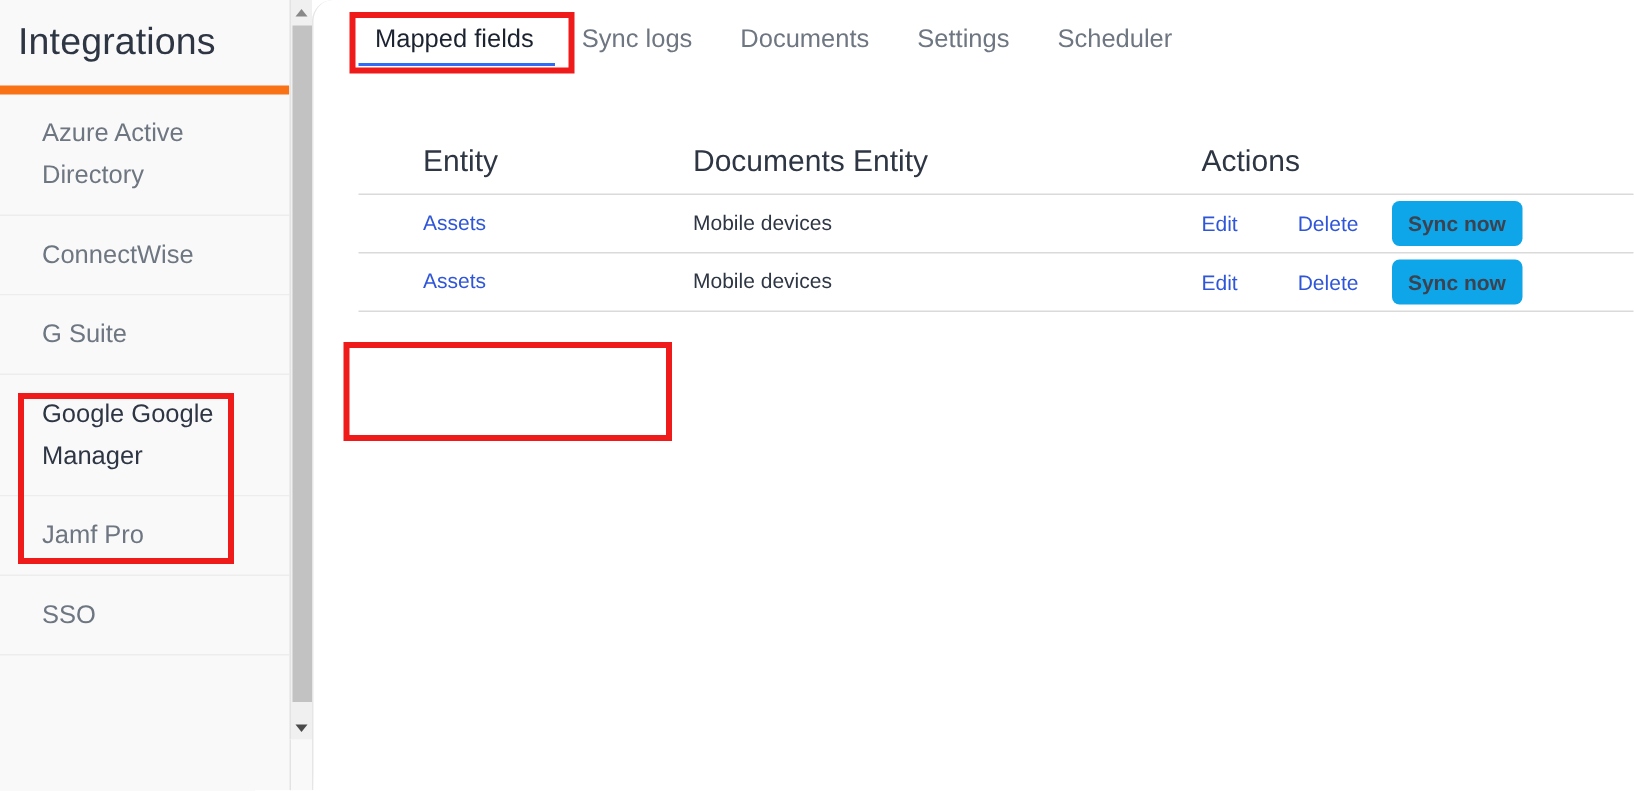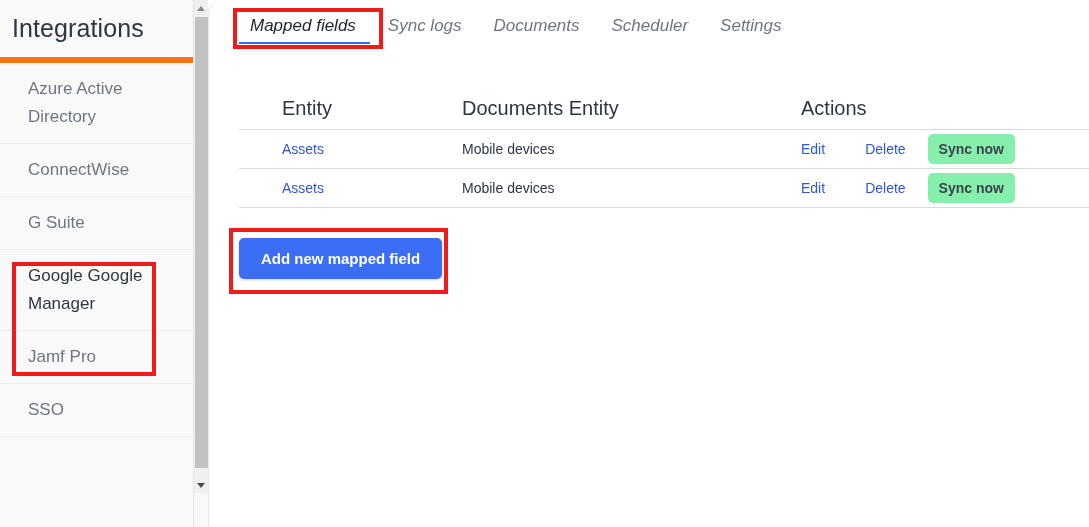--- a/index.html
+++ b/index.html
@@ -94,21 +94,20 @@
     border-top-left-radius: 14px;
   }
 
   
   #tabs {
     position: absolute;
     left: 25px; top: 14px;
     display: flex;
     align-items: flex-start;
     gap: 0;
-    font-style: italic;
   }
   .tab {
     font-size: 17px;
     color: #6e7681;
     padding: 2px 16px 8px 16px;
     position: relative;
     white-space: nowrap;
   }
   .tab.active { color: #1c2330; }
   .tab.active::after {
@@ -157,21 +156,21 @@
     font-size: 14px;
     color: #2f56d8;
     cursor: pointer;
   }
   .act-link.edit { margin-right: 40px; }
   .act-link.delete { margin-right: 22px; }
   .sync-btn {
     font-size: 14px;
     font-weight: bold;
     color: #3c4350;
-    background: #86efac;
+    background: #0ea5e9;
     border: none;
     border-radius: 5px;
     padding: 7px 11px;
     cursor: pointer;
     font-family: "Liberation Sans", sans-serif;
   }
 
   
   #add-btn {
     position: absolute;
@@ -243,24 +242,24 @@
       <div class="tab active">
         <span>Mapped fields</span>
       </div>
       <div class="tab">
         <span>Sync logs</span>
       </div>
       <div class="tab">
         <span>Documents</span>
       </div>
       <div class="tab">
+        <span>Settings</span>
+      </div>
+      <div class="tab">
         <span>Scheduler</span>
-      </div>
-      <div class="tab">
-        <span>Settings</span>
       </div>
     </div>
 
     <div id="table">
 
       <div class="thead">
         <div class="col-entity th">Entity</div>
         <div class="col-external th">Documents Entity</div>
         <div class="col-actions th">Actions</div>
       </div>
@@ -289,19 +288,18 @@
         <div class="col-actions">
           <span class="act-link edit">Edit</span>
           <span class="act-link delete">Delete</span>
           <button class="sync-btn">Sync now</button>
         </div>
       </div>
 
     </div>
   </div>
 
-  <button id="add-btn">Add new mapped field</button>
 
   <div class="anno" id="anno-tab"></div>
   <div class="anno" id="anno-sidebar"></div>
   <div class="anno" id="anno-addbtn"></div>
 
 </div>
 
 </body></html>

